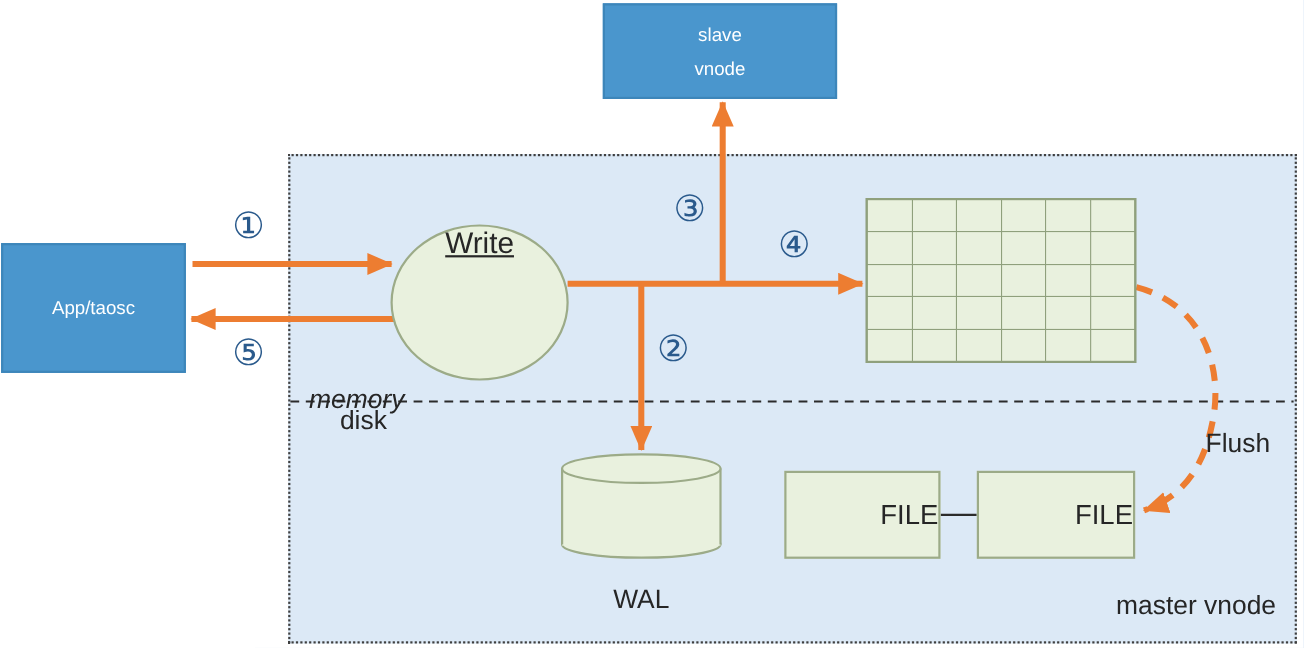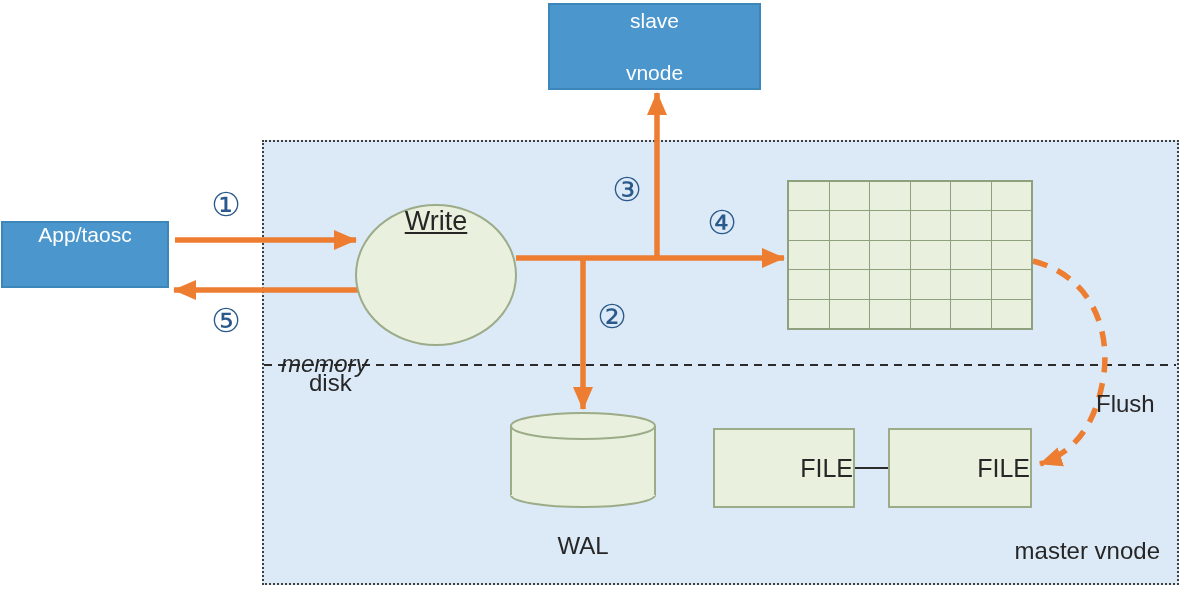--- a/index.html
+++ b/index.html
@@ -27,25 +27,25 @@
   .arrowhead { fill: var(--arrow-orange); }
   .sep { stroke: #2b2b2b; stroke-width: 2; stroke-dasharray: 8 6; }
   .file-link { stroke: #2b2b2b; stroke-width: 2; }
 
   
   .blue-node {
     background: var(--node-blue);
     border: 2px solid var(--node-blue-border);
     color: var(--node-text);
     display: flex; flex-direction: column;
-    align-items: center; justify-content: space-between;
-    font-size: 21px; z-index: 10; text-align: center;
+    align-items: center; justify-content: center;
+    font-size: 17px; z-index: 10; text-align: center;
   }
   #slave-vnode { left: 548px; top: 3px; width: 213px; height: 87px; line-height: 31px; }
-  #app-taosc   { left: 1px;   top: 221px; width: 168px; height: 67px; }
+  #app-taosc   { left: 1px;   top: 221px; width: 168px; height: 118px; }
 
   
   .write-ellipse {
     left: 355px; top: 204px; width: 162px; height: 142px;
     border-radius: 50%;
     background: var(--shape-green);
     border: 2px solid var(--shape-green-border);
     display: flex; align-items: flex-start; justify-content: center;
     font-size: 27px; color: var(--text-dark); z-index: 10; text-decoration: underline;
   }

